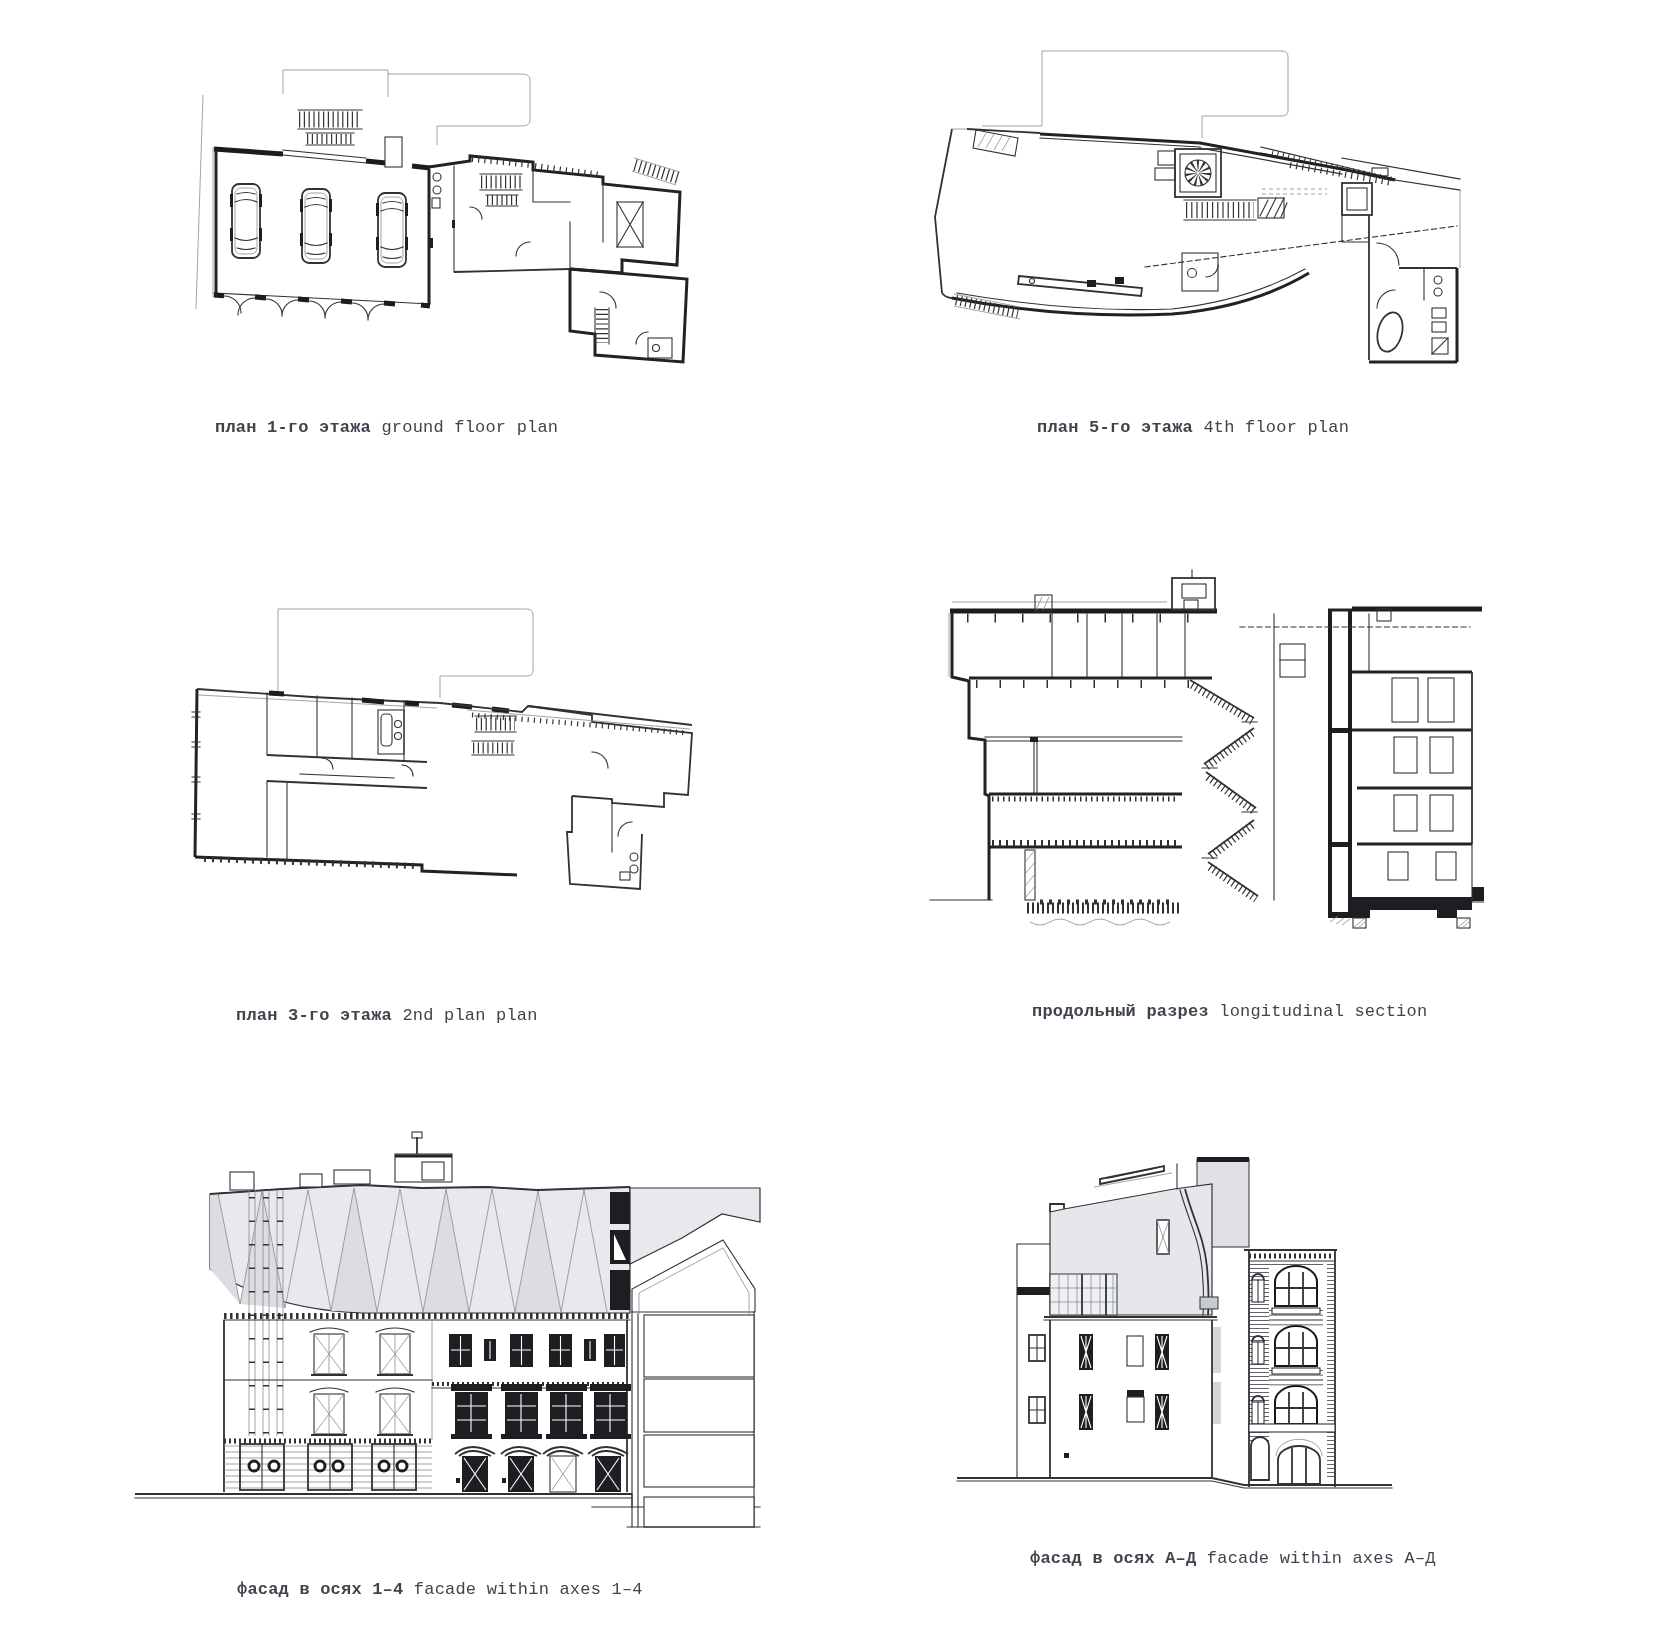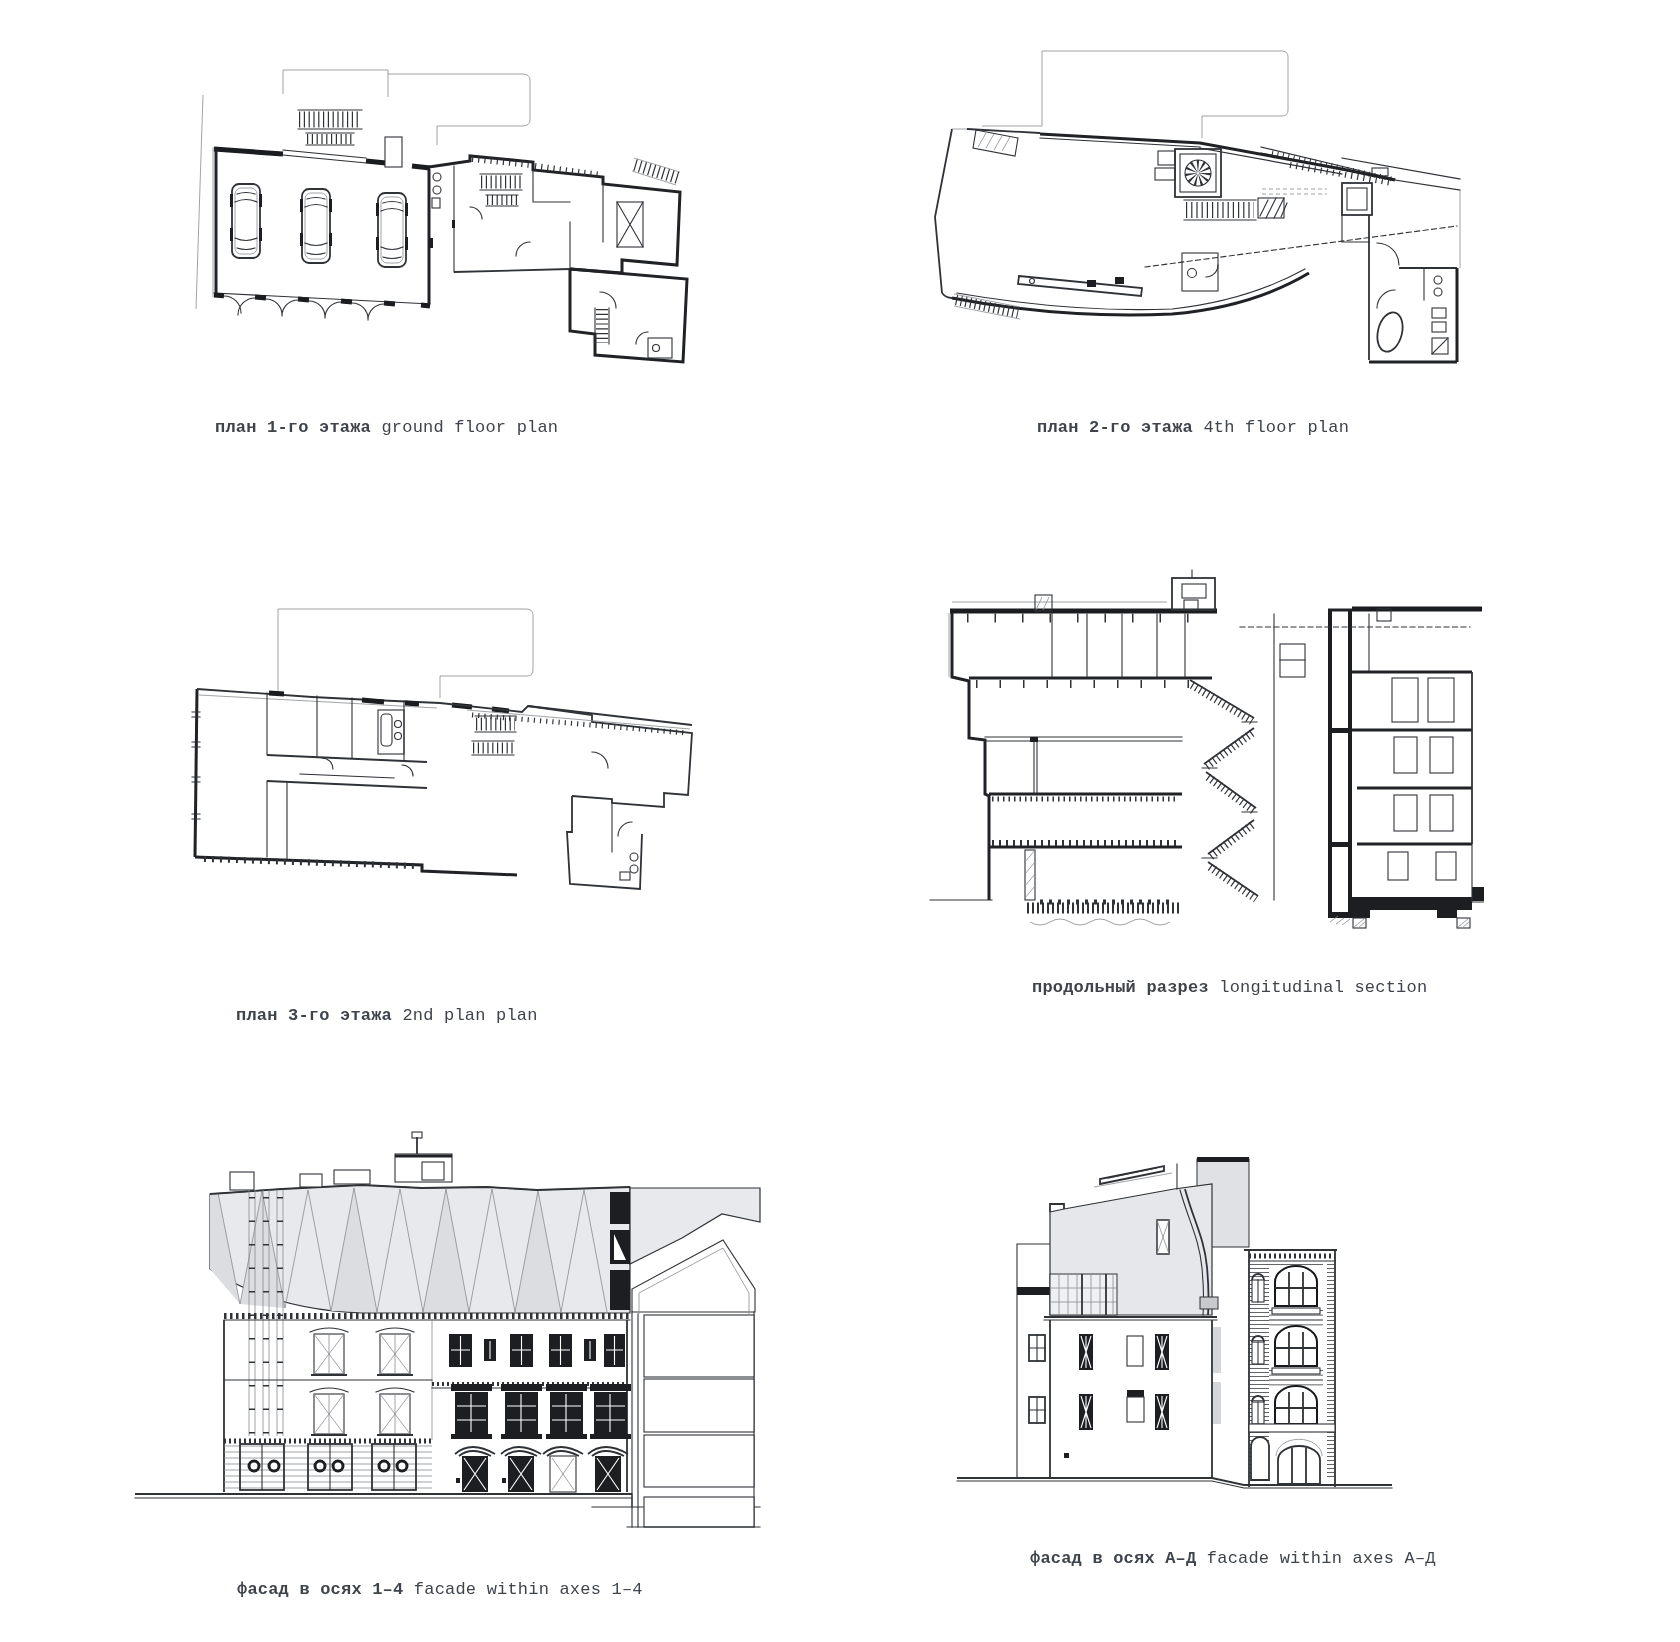--- a/index.html
+++ b/index.html
@@ -184,21 +184,21 @@
           <circle cx="566" cy="262" r="4" class="ln"></circle>
         <rect x="560" y="278" width="14" height="10" class="ln"></rect>
         <rect x="560" y="292" width="14" height="10" class="ln"></rect>
         <rect x="560" y="308" width="16" height="16" class="ln"></rect>
         <path class="ln" d="M560,324 L576,308"></path>
       </g>
       <path class="tk" stroke-width="6" stroke-dasharray="1.2 5" d="M418,135 L520,153"></path>
     </svg>
   </div>
   <div class="cap" style="left:1037px;top:418px;">
-    <span class="ru">план 2-го этажа</span>
+    <span class="ru">план 5-го этажа</span>
     <span class="en">4th floor plan</span>
   </div>
 
   <div class="fig" style="left:172px;top:552px;width:560px;height:338px;">
     <svg width="560" height="338" viewBox="0 0 560 338">
       <g>
         <path class="lt" d="M106,57 H354 Q361,57 361,63 V118 Q361,124 355,124 H268 V146"></path>
         <path class="lt" d="M106,57 V140"></path>
       </g>
       <g>
@@ -320,21 +320,21 @@
       </g>
       <g>
         <rect x="153" y="318" width="10" height="50" class="ln"></rect>
         <path class="lt" d="M153,366 l10,-12 M153,354 l10,-12 M153,342 l10,-12 M153,330 l10,-12"></path>
         <path class="tk" stroke-width="11" stroke-dasharray="2 3" d="M155,376 H308"></path>
         <path class="tk" stroke-width="5" stroke-dasharray="3 6" d="M168,370 H300"></path>
         <path class="lt" d="M158,390 q10,6 20,0 t20,0 t20,0 t20,0 t20,0 t20,0 t20,0"></path>
       </g>
     </svg>
   </div>
-  <div class="cap" style="left:1032px;top:978px;text-align:center;">
+  <div class="cap" style="left:1032px;top:1002px;text-align:center;">
     <span class="ru">продольный разрез</span>
     <span class="en">longitudinal section</span>
   </div>
 
   <div class="fig" style="left:122px;top:1062px;width:640px;height:470px;">
     <svg width="640" height="470" viewBox="0 0 640 470">
       <g>
         <path class="gry" d="M88,132 L160,127 L240,123 L300,126 L365,125 L415,128 L508,125 L508,251 L240,251 Q150,248 88,207 Z"></path>
         <path class="gry" d="M508,126 H638 V160 L600,152 L560,176 L520,196 L508,202 Z"></path>
         <path class="gry2" d="M88,132 L96,131 L118,242 L88,207 Z"></path>

